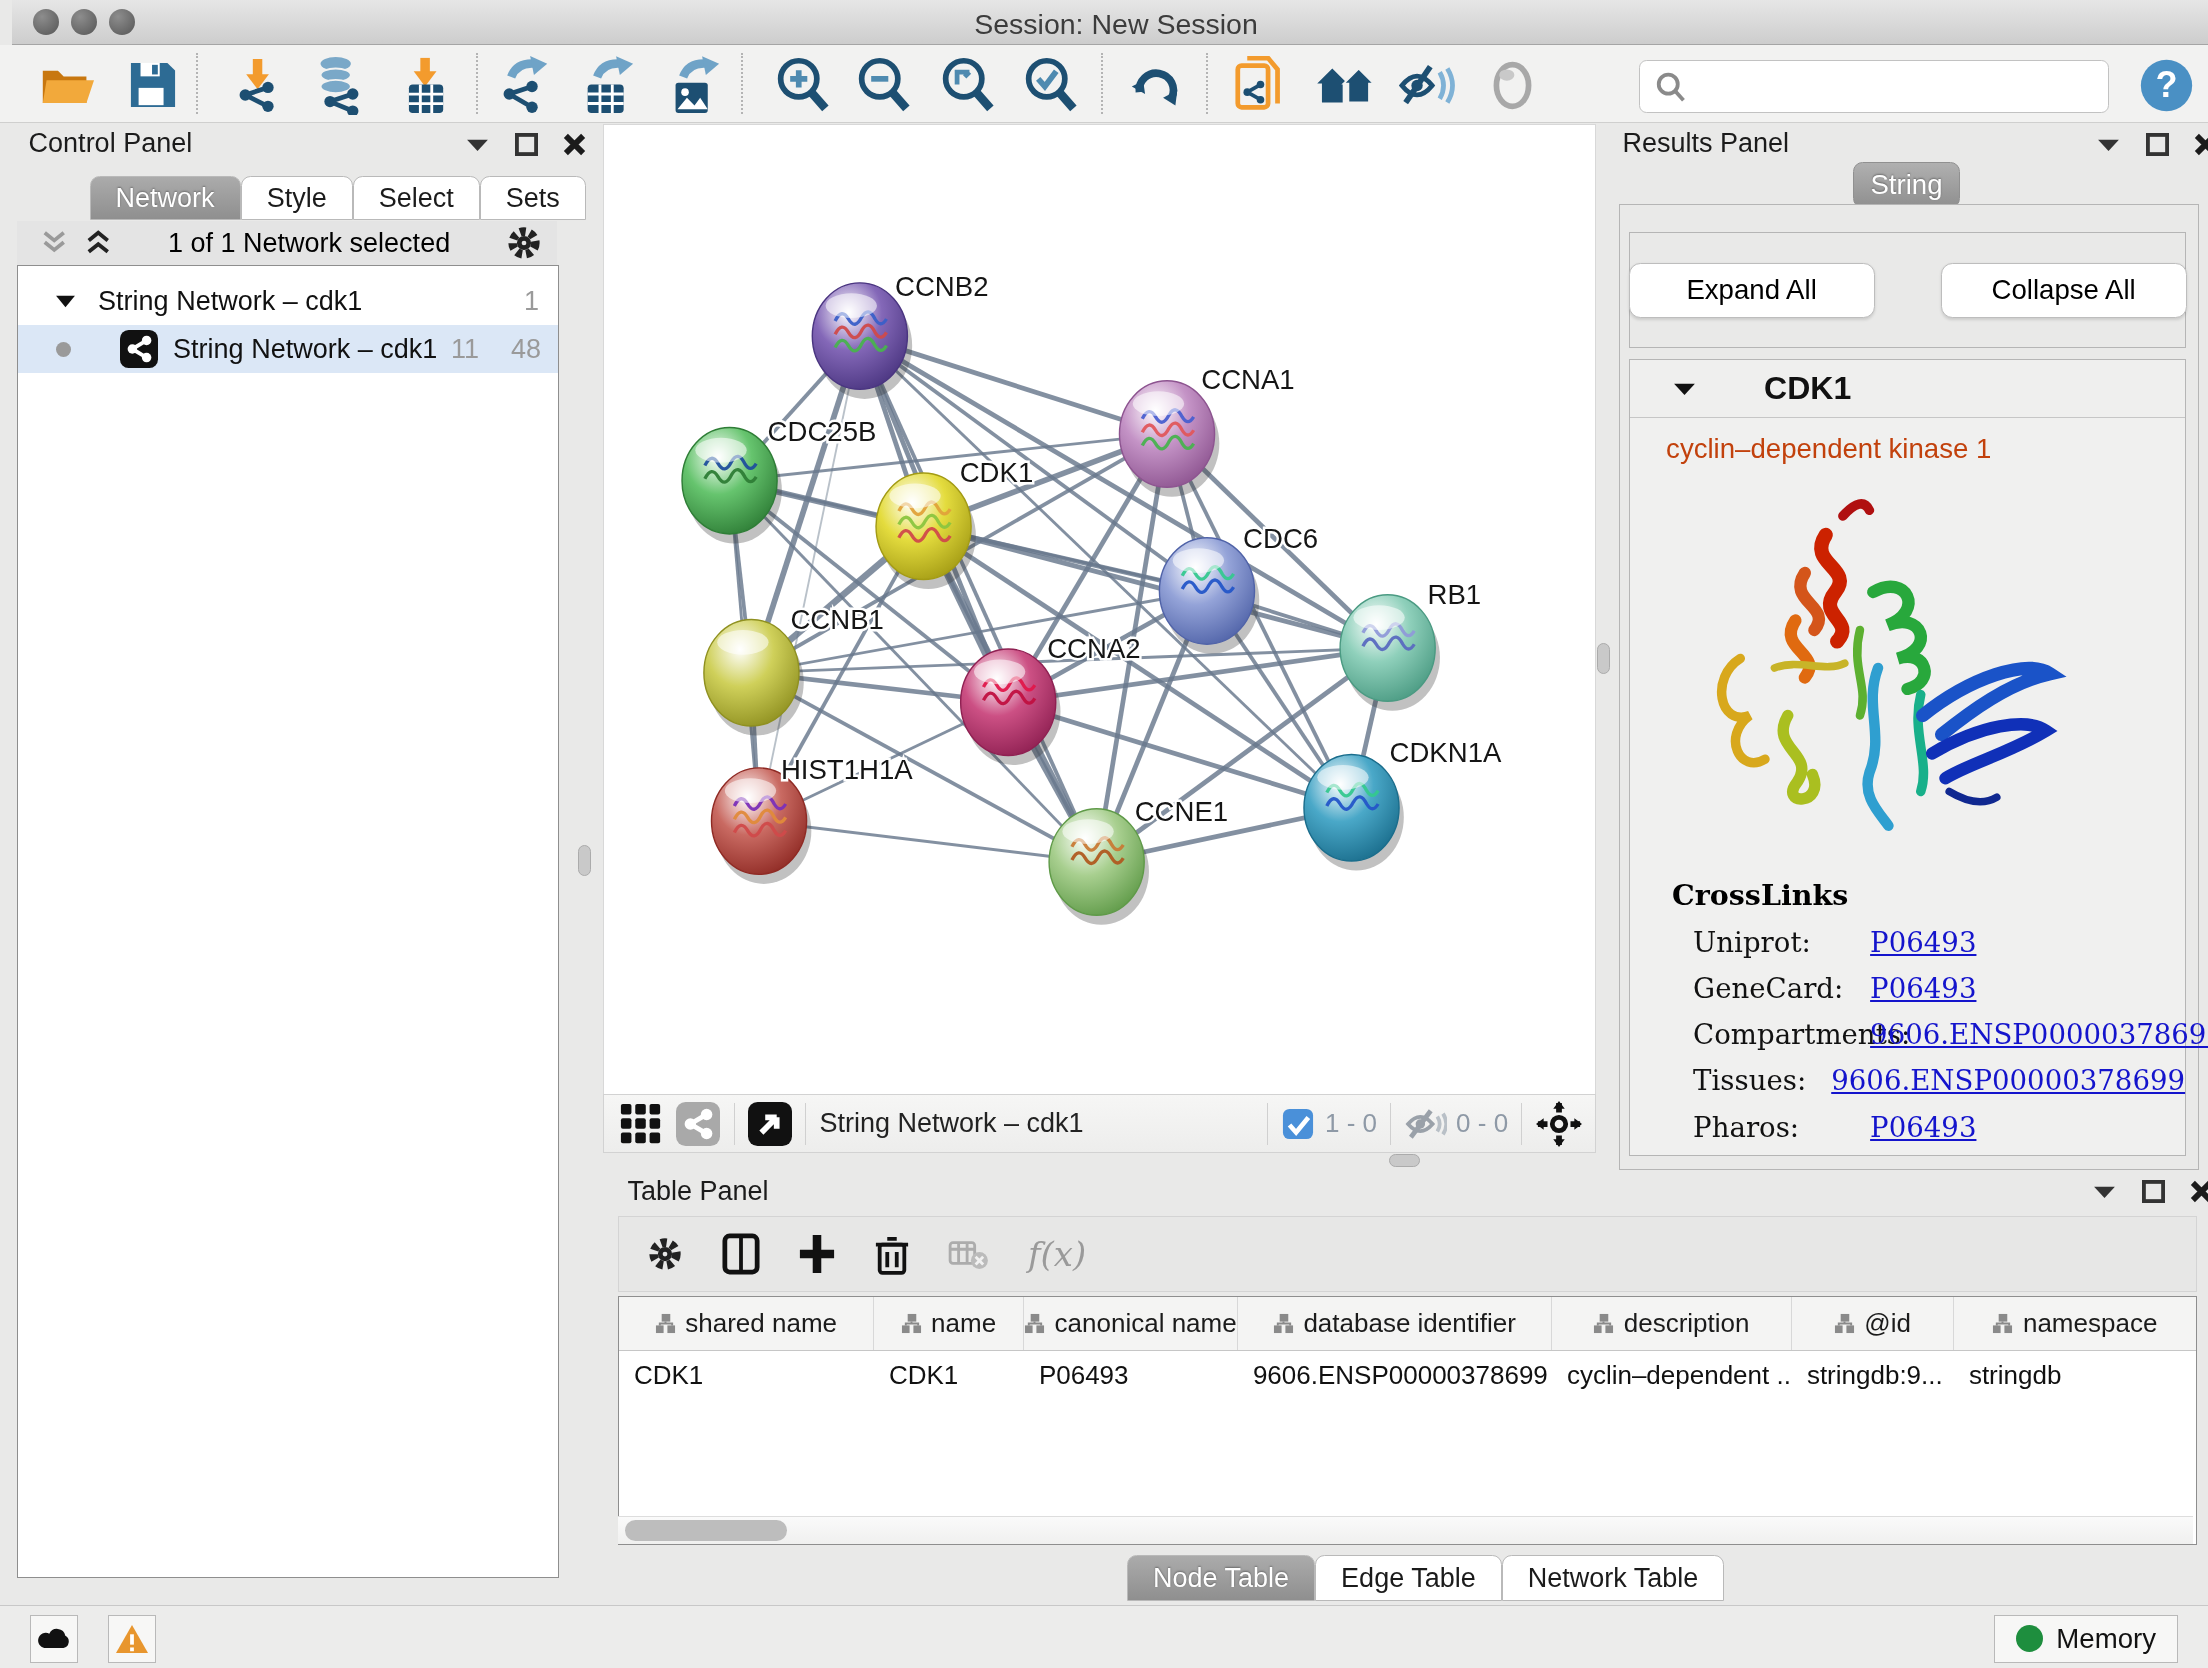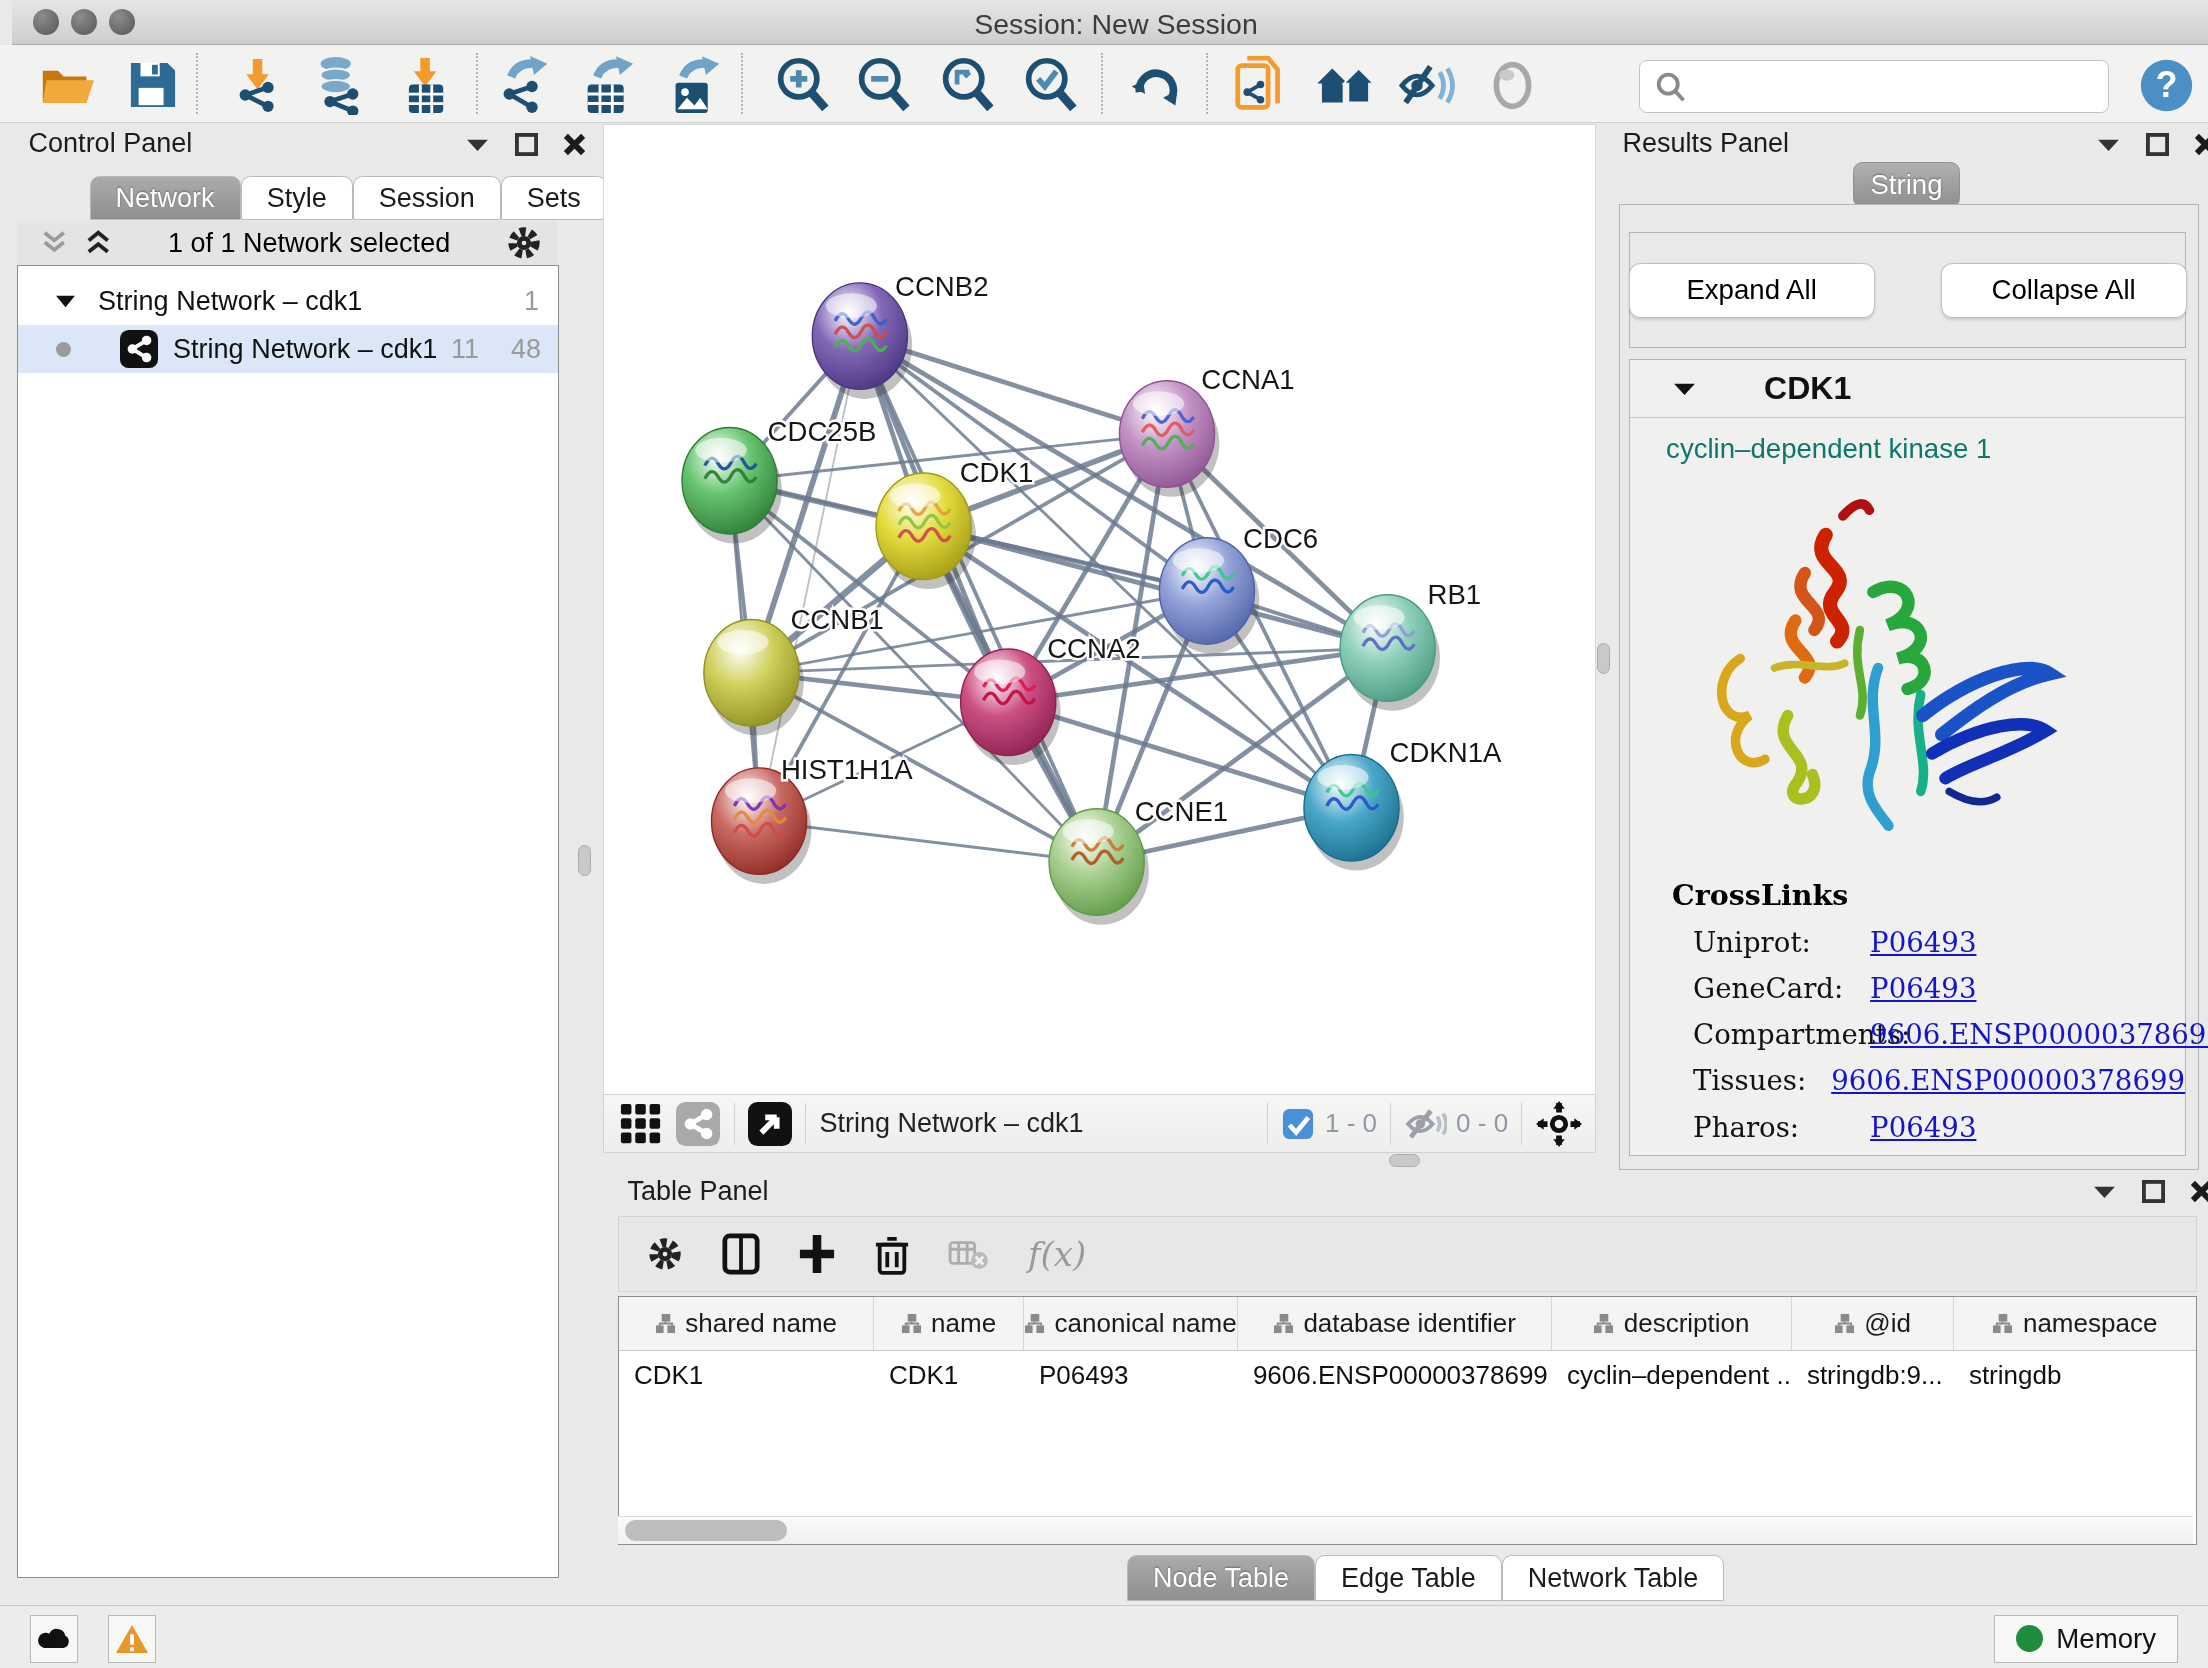--- a/index.html
+++ b/index.html
@@ -61,21 +61,21 @@
     background:#e9e9e8;border:1px solid #b5b5b5;display:flex;gap:66px;
     align-items:center;justify-content:center;}
   .rbtn{min-width:190px;height:53px;padding:0 27px;background:#fff;
     border:1px solid #bdbdbd;border-radius:11.4px;font-size:27.6px;display:flex;
     align-items:center;justify-content:center;box-shadow:0 1.9px 2.9px rgba(0,0,0,.12);}
   #rnode{position:absolute;left:9.5px;top:154px;width:555px;height:795px;
     border:1px solid #b5b5b5;background:#f0f0ef;}
   #rnodehead{height:57px;border-bottom:1px solid #c6c6c6;display:flex;
     align-items:center;background:#efefee;}
   #rnodetitle{font-size:32px;font-weight:bold;color:#111;margin-left:67px;}
-  #rdesc{font-size:27.6px;color:#0f766e;margin:15px 0 0 36px;}
+  #rdesc{font-size:27.6px;color:#c2410c;margin:15px 0 0 36px;}
   .serif{font-family:"DejaVu Serif","Liberation Serif",serif;}
   #xlhead{font-size:28.5px;font-weight:bold;margin:17px 0 0 42px;color:#000;}
   .xlrow{display:flex;margin:13.3px 0 0 63px;font-size:27.6px;color:#111;}
   .xlrow .xl-label{width:177px;}
   .xlrow a{color:#1414cc;text-decoration:underline;}
   
   #tpanel{left:616px;top:1176px;width:1586px;height:422px;}
   #ttool{position:absolute;left:1.9px;top:40px;width:1579px;height:76px;
     background:#e7e7e6;border:1px solid #d4d4d4;display:flex;align-items:center;gap:38px;
     padding-left:27px;box-sizing:border-box;}
@@ -280,21 +280,21 @@
     <svg width="23" height="23" viewBox="0 0 24 24">
         <rect x="2" y="2" width="20" height="20" fill="none" stroke="#333" stroke-width="4"></rect>
       </svg>
     <svg width="23" height="23" viewBox="0 0 24 24">
         <path d="M3,3 L21,21 M21,3 L3,21" stroke="#1b1b1b" stroke-width="6"></path>
       </svg>
   </span>
   <div id="cp-tabs">
     <div class="tabbtn active">Network</div>
     <div class="tabbtn">Style</div>
-    <div class="tabbtn">Session</div>
+    <div class="tabbtn">Select</div>
     <div class="tabbtn">Sets</div>
   </div>
   <div id="cp-sub">
     <svg width="28.5" height="28.5" style="margin-left:23px" viewBox="0 0 30 30">
         <path d="M5,4 l10,8 10,-8 M5,14 l10,8 10,-8" stroke="#9a9a9a" stroke-width="4" fill="none"></path>
       </svg>
     <svg width="28.5" height="28.5" style="margin-left:15px" viewBox="0 0 30 30">
         <path d="M5,12 l10,-8 10,8 M5,24 l10,-8 10,8" stroke="#222" stroke-width="4" fill="none"></path>
       </svg>
     <span style="flex:1;text-align:center">1 of 1 Network selected</span>

